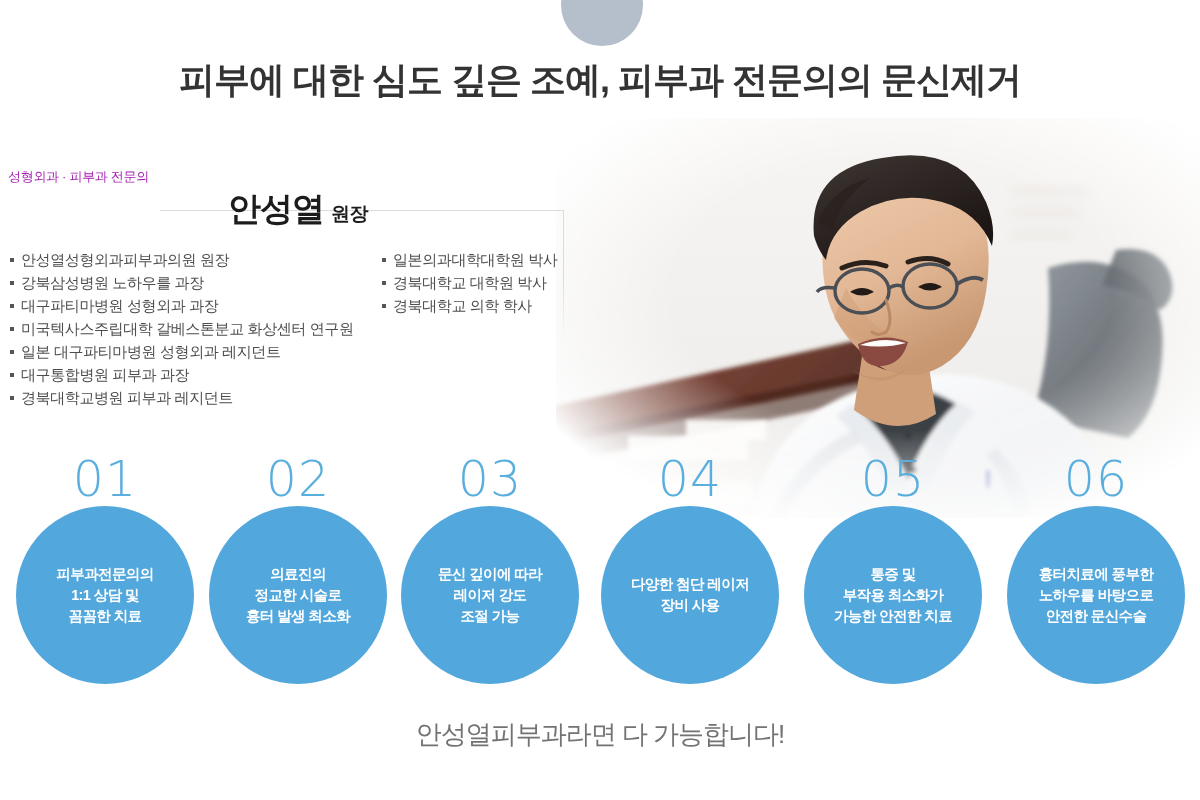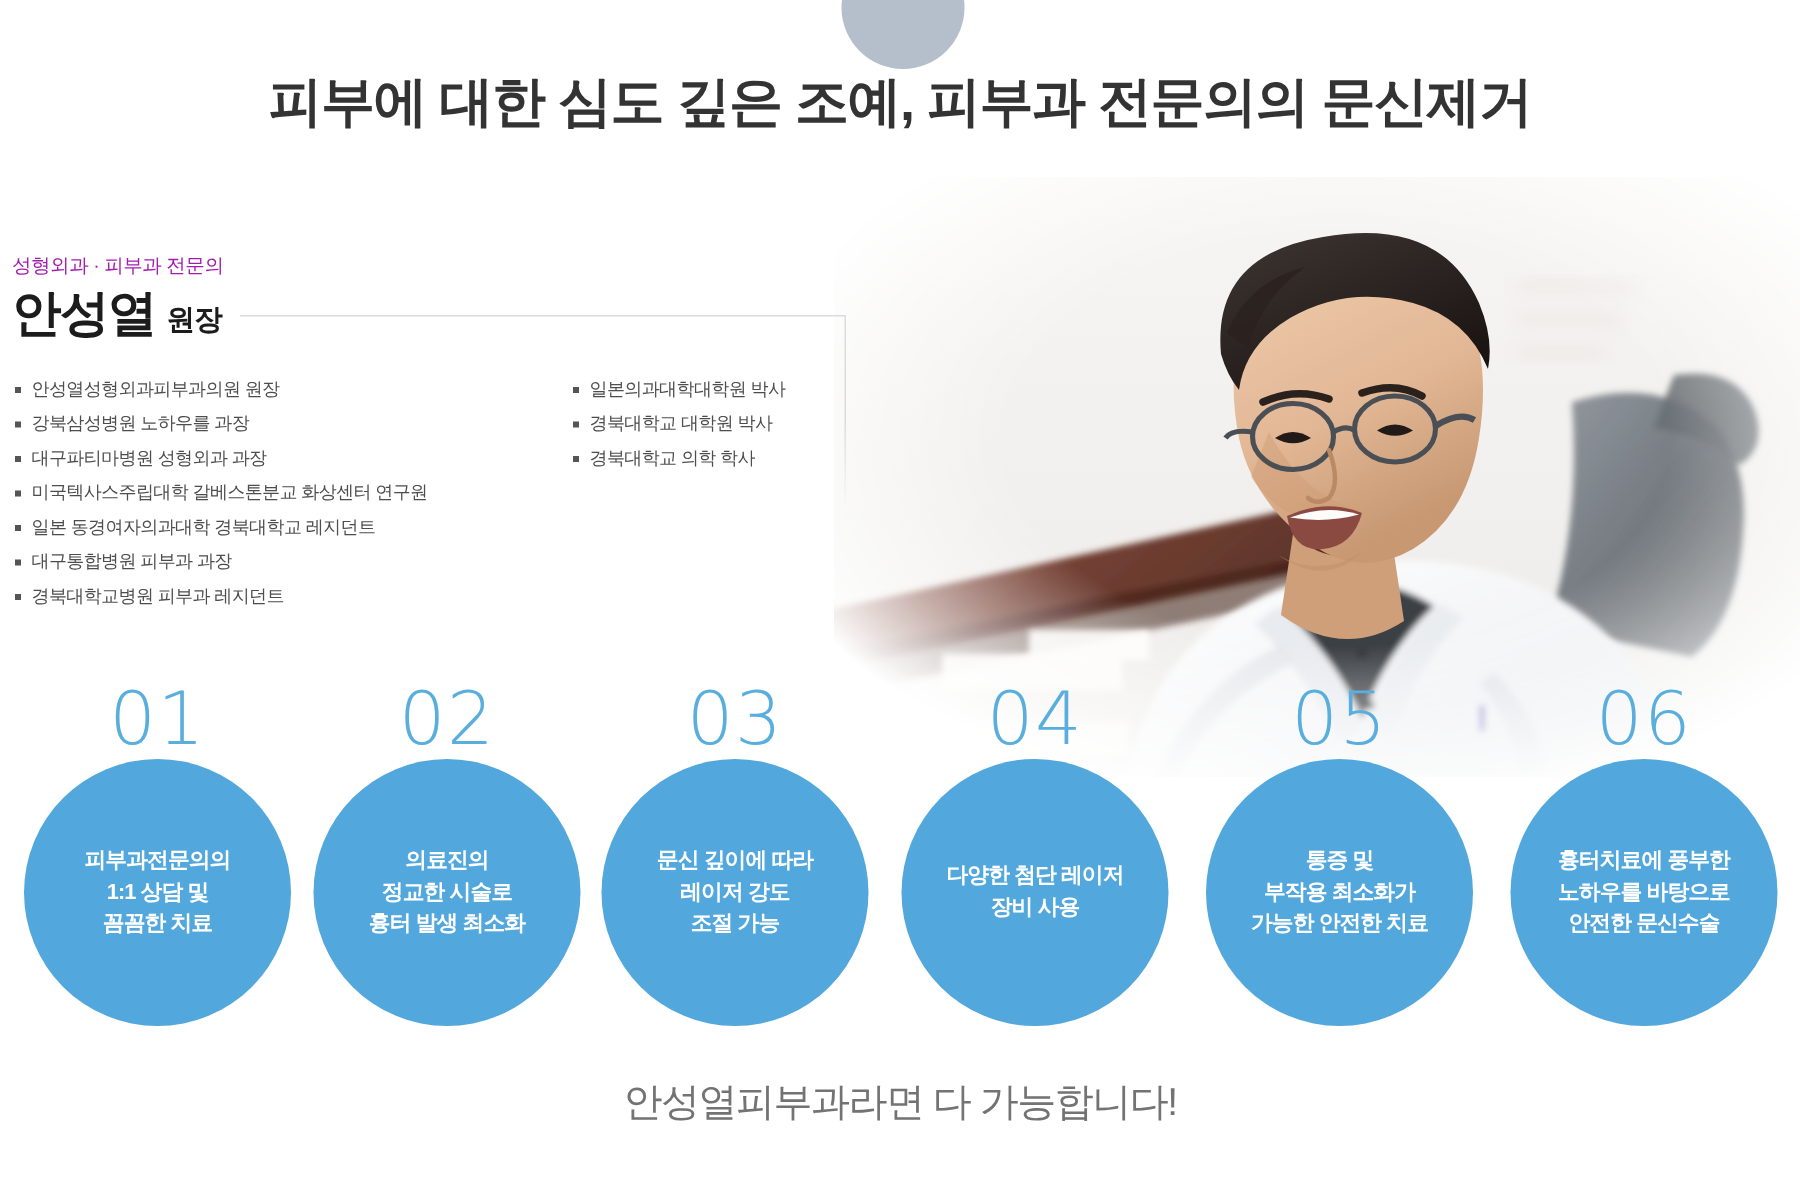--- a/index.html
+++ b/index.html
@@ -21,21 +21,21 @@
     position:absolute;
     left:561px; top:-36px;
     width:82px; height:82px;
     border-radius:50%;
     background:#b4bfcb;
   }
 
   
   .headline {
     position:absolute;
-    left:0; top:44px;
+    left:0; top:56px;
     width:1200px;
     text-align:center;
     font-size:36px;
     font-weight:bold;
     letter-spacing:-1px;
     color:#333333;
     white-space:nowrap;
   }
 
   
@@ -57,20 +57,21 @@
   .spec-line {
     font-size:13px;
     color:#a21caf;
     letter-spacing:-0.3px;
     margin-bottom:6px;
   }
   .name-row {
     display:flex;
     align-items:flex-end;
     position:relative;
+    justify-content:center;
   }
   .doc-name {
     font-size:33px;
     font-weight:bold;
     color:#1c1c1c;
     letter-spacing:-1px;
     line-height:1;
   }
   .doc-title {
     font-size:19px;
@@ -97,21 +98,21 @@
   
   .creds {
     position:absolute;
     left:8px; top:248px;
     width:600px;
   }
   .cred-col { position:absolute; top:0; }
   .cred-col.left  { left:0px;   width:360px; }
   .cred-col.right { left:372px; width:220px; }
   .cred-item {
-    font-size:12px;
+    font-size:15px;
     line-height:23px;
     color:#4d4d4d;
     letter-spacing:-0.4px;
     white-space:nowrap;
     position:relative;
     padding-left:13px;
   }
   .cred-item::before {
     content:"";
     position:absolute;
@@ -321,21 +322,21 @@
       <span class="doc-title">원장</span>
     </div>
   </div>
 
   <div class="creds">
     <div class="cred-col left">
       <div class="cred-item">안성열성형외과피부과의원 원장</div>
       <div class="cred-item">강북삼성병원 노하우를 과장</div>
       <div class="cred-item">대구파티마병원 성형외과 과장</div>
       <div class="cred-item">미국텍사스주립대학 갈베스톤분교 화상센터 연구원</div>
-      <div class="cred-item">일본 동경여자의과대학 경북대학교 레지던트</div>
+      <div class="cred-item">일본 대구파티마병원 성형외과 레지던트</div>
       <div class="cred-item">대구통합병원 피부과 과장</div>
       <div class="cred-item">경북대학교병원 피부과 레지던트</div>
     </div>
     <div class="cred-col right">
       <div class="cred-item">일본의과대학대학원 박사</div>
       <div class="cred-item">경북대학교 대학원 박사</div>
       <div class="cred-item">경북대학교 의학 학사</div>
     </div>
   </div>
 

